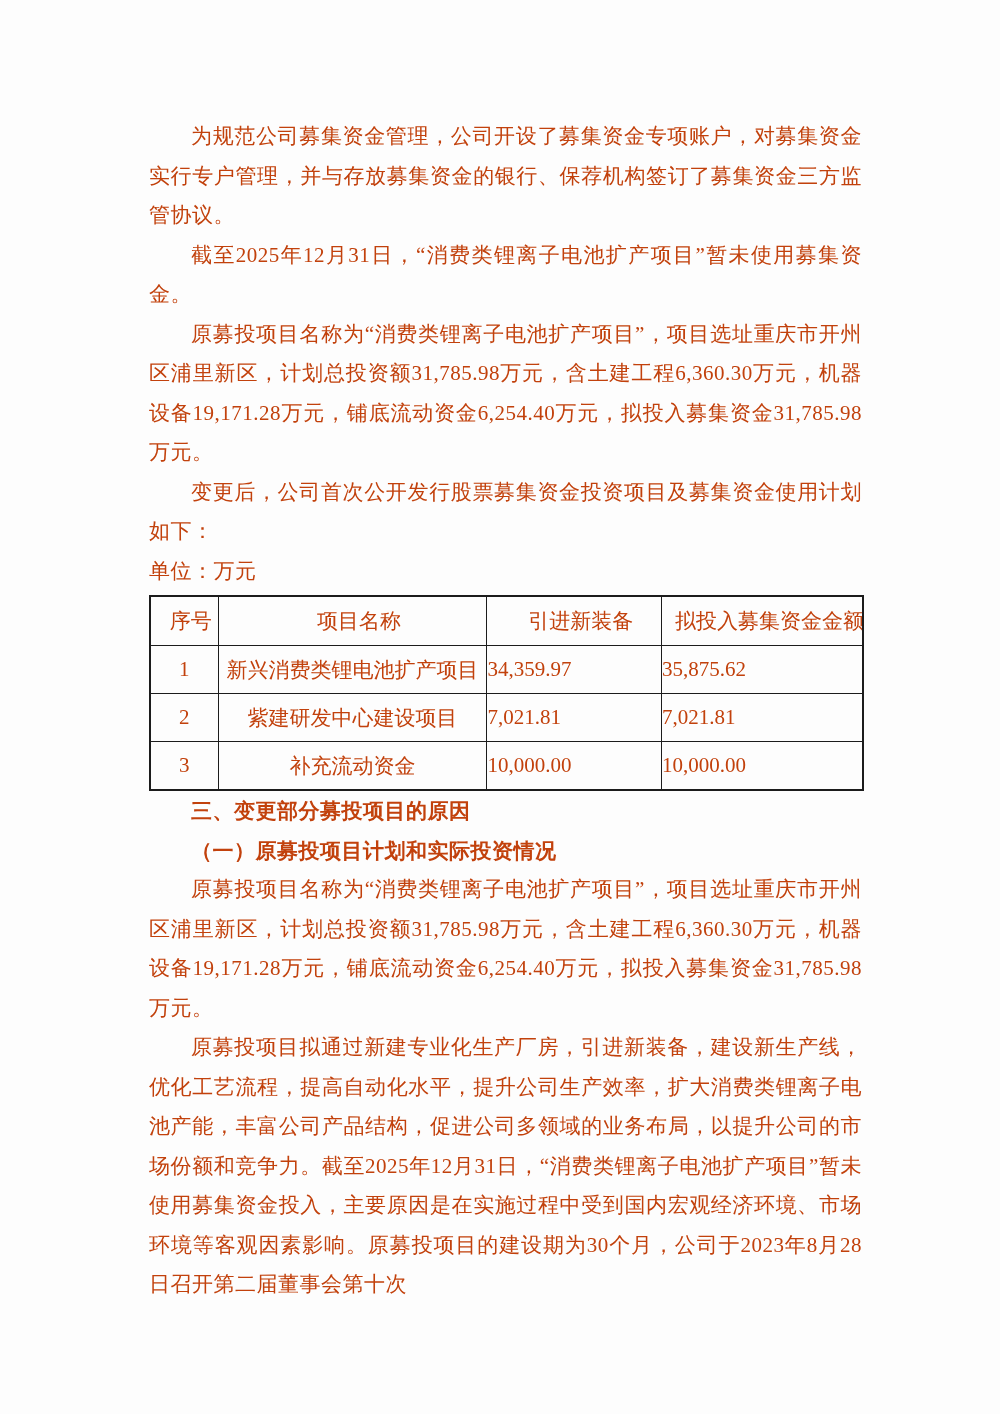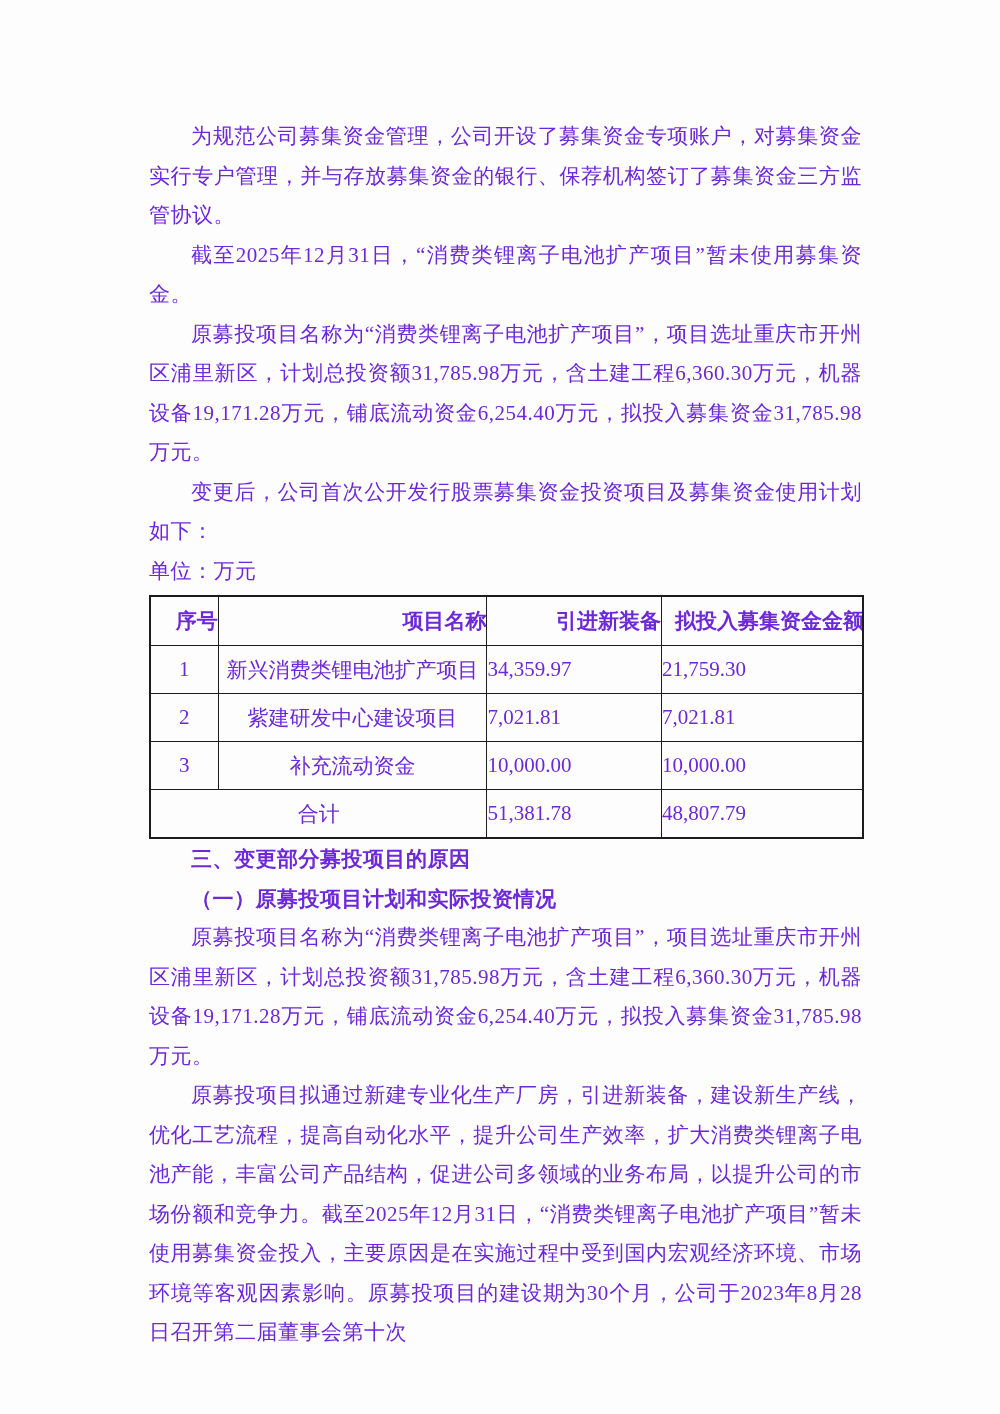--- a/index.html
+++ b/index.html
@@ -7,21 +7,21 @@
     padding: 0;
     background: #ffffff;
   }
   .page {
     position: relative;
     width: 1000px;
     height: 1414px;
     background: #fdfdfd;
     overflow: hidden;
     font-family: "Liberation Serif", "DejaVu Serif", serif;
-    color: #6d28d9;
+    color: #c2410c;
   }
   .content {
     padding: 117px 138px 0 149px;
   }
   .content p {
     margin: 0;
     font-size: 21px;
     line-height: 39.5px;
     text-align: justify;
     letter-spacing: 0.5px;
@@ -47,22 +47,22 @@
   table.fund-table td {
     border: 1px solid #1c1c1c;
     font-size: 21px;
     height: 47px;
     padding: 0;
     vertical-align: middle;
     overflow: hidden;
     white-space: nowrap;
   }
   table.fund-table th {
-    font-weight: bold;
-    text-align: right;
+    font-weight: normal;
+    text-align: center;
     height: 48px;
     padding-left: 13px;
   }
   .col-no     { width: 68px;  }
   .col-name   { width: 268px; }
   .col-total  { width: 174px; }
   .col-raised { width: 201px; }
   td.c   { text-align: center; }
   td.num { padding-right: 16px; }
   .mt-section { margin-top: 7px; }
@@ -98,38 +98,33 @@
           <th>项目名称</th>
           <th>引进新装备</th>
           <th>拟投入募集资金金额</th>
         </tr>
       </thead>
       <tbody>
         <tr>
           <td class="c">1</td>
           <td class="c">新兴消费类锂电池扩产项目</td>
           <td class="num">34,359.97</td>
-          <td class="num">21,759.30</td>
+          <td class="num">35,875.62</td>
         </tr>
         <tr>
           <td class="c">2</td>
           <td class="c">紫建研发中心建设项目</td>
           <td class="num">7,021.81</td>
           <td class="num">7,021.81</td>
         </tr>
         <tr>
           <td class="c">3</td>
           <td class="c">补充流动资金</td>
           <td class="num">10,000.00</td>
           <td class="num">10,000.00</td>
-        </tr>
-        <tr>
-          <td class="c" colspan="2">合计</td>
-          <td class="num">51,381.78</td>
-          <td class="num">48,807.79</td>
         </tr>
       </tbody>
     </table>
 
     <p class="indent heading mt-section">三、变更部分募投项目的原因</p>
 
     <p class="indent heading">（一）原募投项目计划和实际投资情况</p>
 
     <p class="indent">原募投项目名称为“消费类锂离子电池扩产项目”，项目选址重庆市开州区浦里新区，计划总投资额31,785.98万元，含土建工程6,360.30万元，机器设备19,171.28万元，铺底流动资金6,254.40万元，拟投入募集资金31,785.98万元。</p>
 

